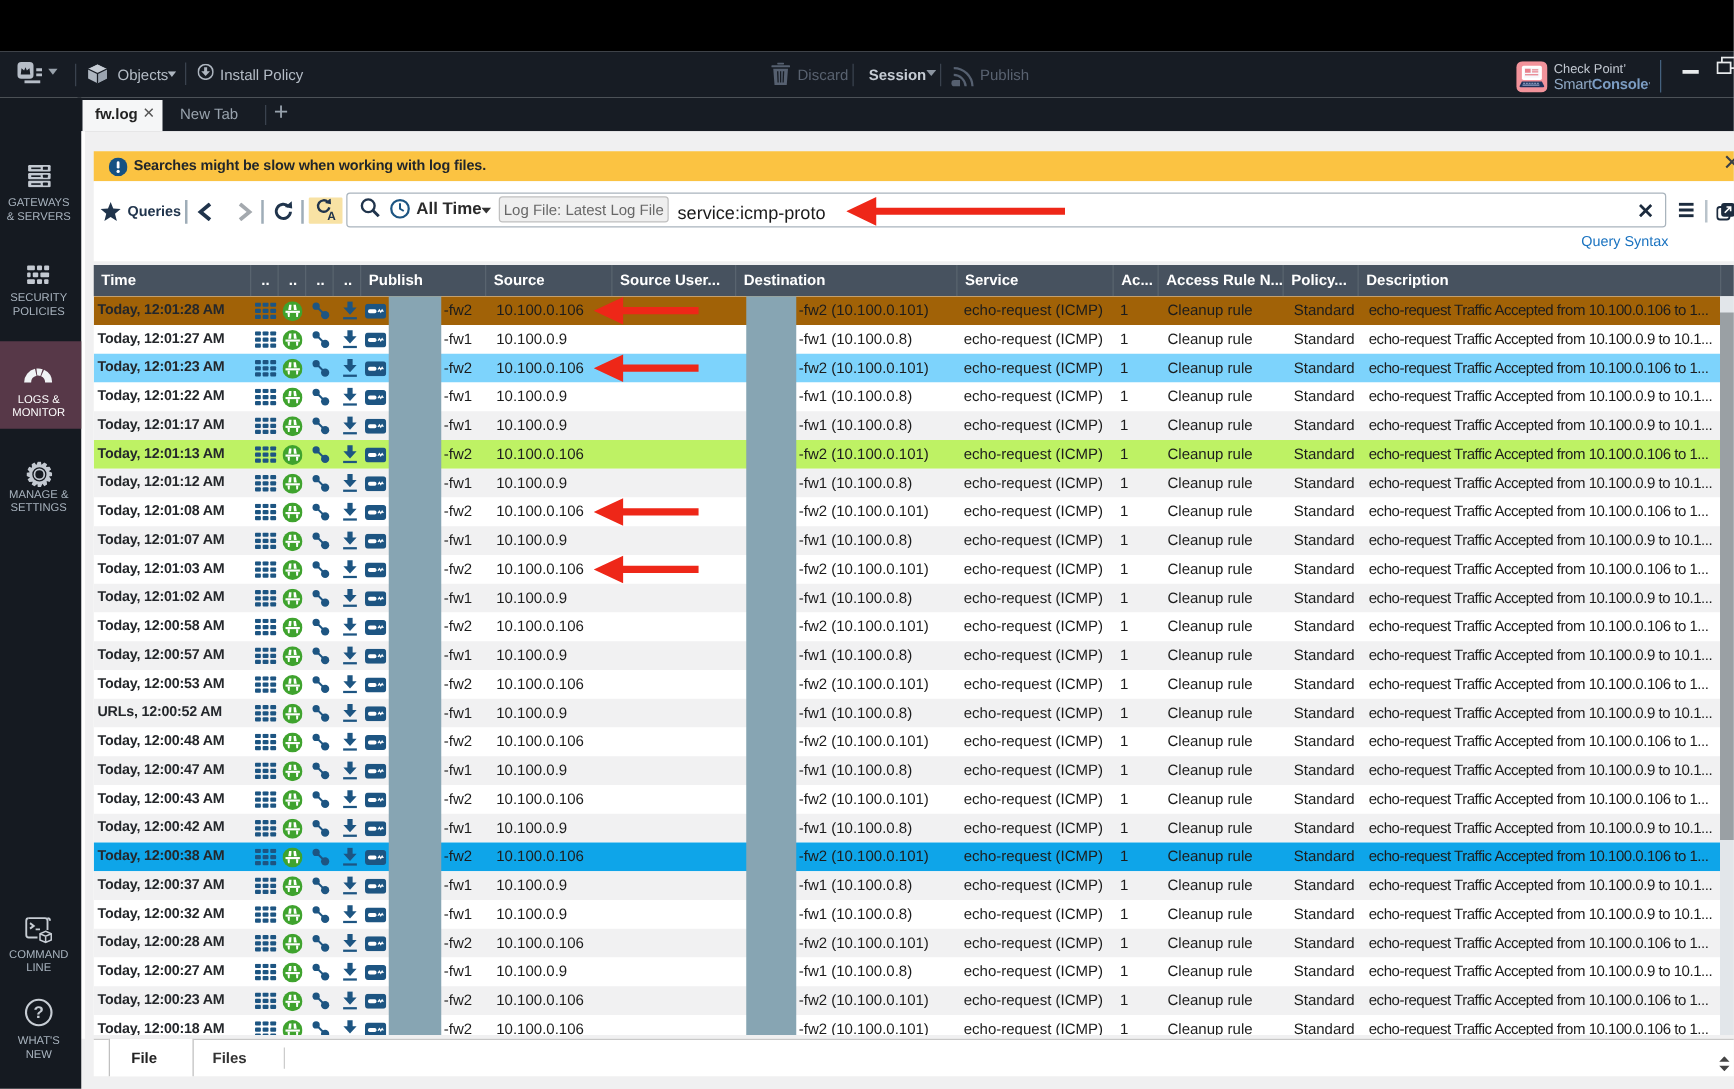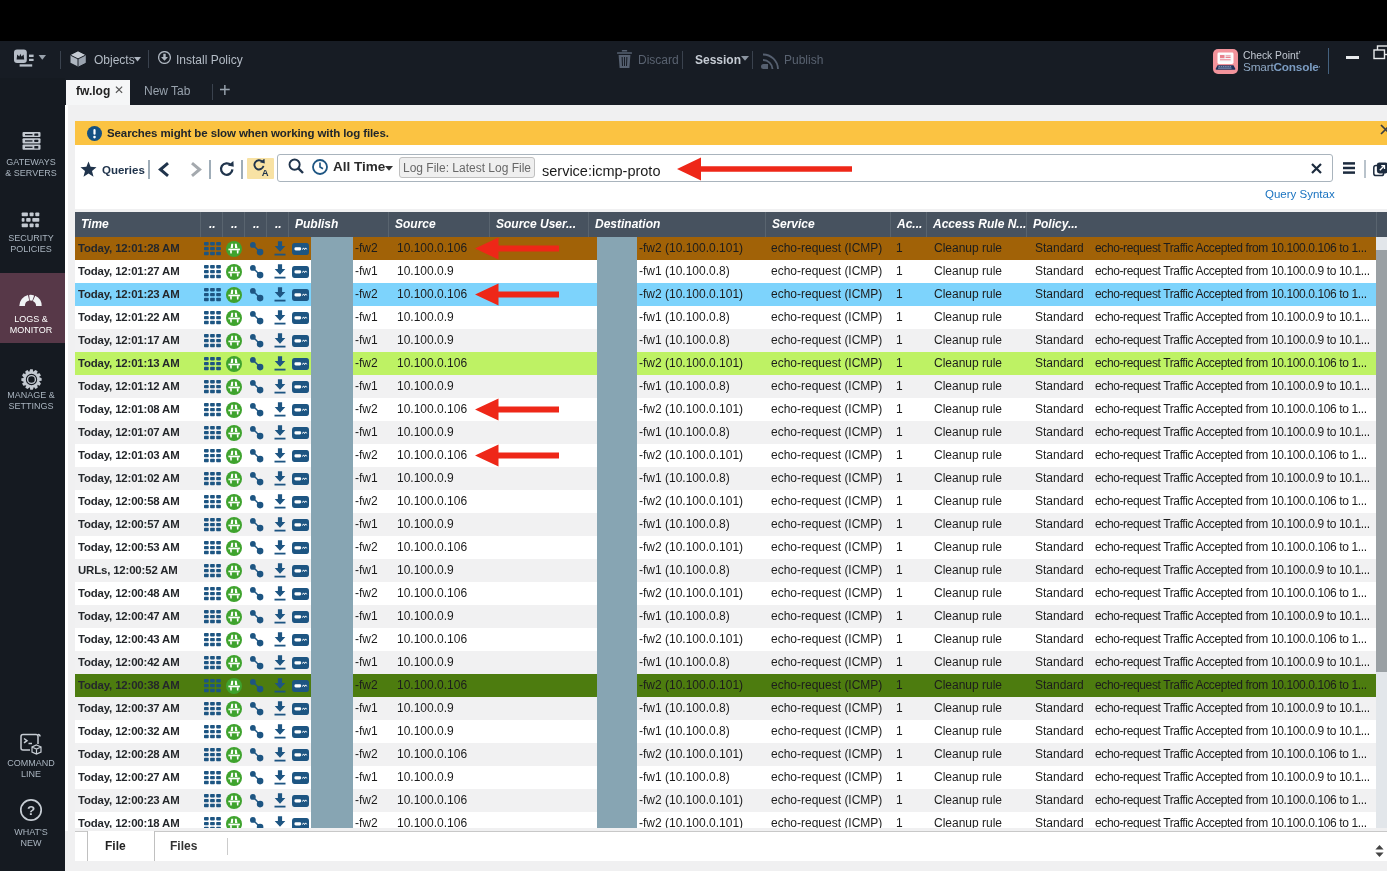--- a/index.html
+++ b/index.html
@@ -11,21 +11,21 @@
 #content { left:62px; top:105px; width:1325px; height:766px; background:#f0f0f1; }
 .tbtxt { color:#b4bcc6; font-size:12px; }
 .tbsep { position:absolute; width:1px; height:18px; background:#3a424e; top:51px; }
 .sbitem { position:absolute; width:62px; text-align:center; color:#a9b4bf; font-size:9px; line-height:11px; }
 .trow { position:absolute; left:75px; width:1303px; height:23px; font-size:12px; color:#1c1c1c; }
 .trow span.c-time { position:absolute; left:3px; top:4.5px; font-weight:bold; font-size:11.4px; letter-spacing:-0.15px; color:#24272b; }
 .ct { position:absolute; top:4px; white-space:nowrap; }
 .ic { position:absolute; }
 .ic svg, .abs svg { display:block; }
 .rowarrow { position:absolute; left:400px; top:0px; }
-.hcol { position:absolute; top:0; height:25px; border-left:1px solid #59646f; color:#fff; font-size:12px; font-weight:bold; line-height:25px; padding-left:6px; white-space:nowrap; overflow:hidden;font-style:italic; }
+.hcol { position:absolute; top:0; height:25px; border-left:1px solid #59646f; color:#fff; font-size:12px; font-weight:bold; line-height:25px; padding-left:6px; white-space:nowrap; overflow:hidden; }
 </style></head>
 <body>
 <div class="abs" id="topblack"></div>
 <div class="abs" id="toolbar">
   <span class="abs" style="left:13px;top:7px">
       <svg width="34" height="21" viewBox="0 0 34 21">
 <rect x="1" y="1.5" width="12.8" height="13.5" rx="3" fill="#b6bdc7"></rect>
 <path d="M3.6 11.5 L4.2 6.6 L6.3 8.4 L7.4 5.8 L8.5 8.4 L10.6 6.6 L11.2 11.5 Z" fill="#171c24"></path>
 <rect x="16" y="6.6" width="4.6" height="2.4" fill="#b6bdc7"></rect>
 <rect x="16" y="10.8" width="4.6" height="2.2" fill="#b6bdc7"></rect>
@@ -313,20 +313,21 @@
   <span class="hcol" style="left:169px;width:22px;padding-left:8px;">..</span>
   <span class="hcol" style="left:191px;width:22px;padding-left:8px;">..</span>
   <span class="hcol" style="left:213px;width:100px">Publish</span>
   <span class="hcol" style="left:313px;width:101px">Source</span>
   <span class="hcol" style="left:414px;width:99px">Source User...</span>
   <span class="hcol" style="left:513px;width:177px">Destination</span>
   <span class="hcol" style="left:690px;width:125px">Service</span>
   <span class="hcol" style="left:815px;width:36px">Ac...</span>
   <span class="hcol" style="left:851px;width:100px">Access Rule N...</span>
   <span class="hcol" style="left:951px;width:60px">Policy...</span>
+  <span class="hcol" style="left:1011px;width:290px">Description</span>
   <span class="hcol" style="left:1301px;width:10px"></span>
 </div>
 <div class="abs" style="left:75px;top:237px;width:1301px;height:591px;overflow:hidden;background:#fff">
 <div style="position:relative;left:-75px;top:-237px">
 <div class="trow" style="top:237px;background:#a16207">
 <span class="c-time">Today, 12:01:28 AM</span>
 <span class="ic" style="left:129px;top:5px">
           <svg width="18" height="14" viewBox="0 0 18 14">
 <g fill="#1d5582">
               <rect x="0" y="0" width="4.7" height="3.4" rx="0.8"></rect>
@@ -1416,21 +1417,21 @@
 <span class="ct" style="left:280px">-fw1</span>
 <span class="ct" style="left:322px">10.100.0.9</span>
 
 <span class="ct" style="left:564px">-fw1 (10.100.0.8)</span>
 <span class="ct" style="left:696px">echo-request (ICMP)</span>
 <span class="ct" style="left:821px">1</span>
 <span class="ct" style="left:859px">Cleanup rule</span>
 <span class="ct" style="left:960px">Standard</span>
 <span class="ct" style="left:1020px;letter-spacing:-0.38px">echo-request Traffic Accepted from 10.100.0.9 to 10.1...</span>
 </div>
-<div class="trow" style="top:674px;background:#4d7c0f">
+<div class="trow" style="top:674px;background:#0ea5e9">
 <span class="c-time">Today, 12:00:38 AM</span>
 <span class="ic" style="left:129px;top:5px">
           <svg width="18" height="14" viewBox="0 0 18 14">
 <g fill="#1d5582">
               <rect x="0" y="0" width="4.7" height="3.4" rx="0.8"></rect>
               <rect x="6.1" y="0" width="4.7" height="3.4" rx="0.8"></rect>
               <rect x="12.2" y="0" width="4.7" height="3.4" rx="0.8"></rect>
 <rect x="0" y="4.9" width="4.7" height="3.4" rx="0.8"></rect>
               <rect x="6.1" y="4.9" width="4.7" height="3.4" rx="0.8"></rect>
               <rect x="12.2" y="4.9" width="4.7" height="3.4" rx="0.8"></rect>

